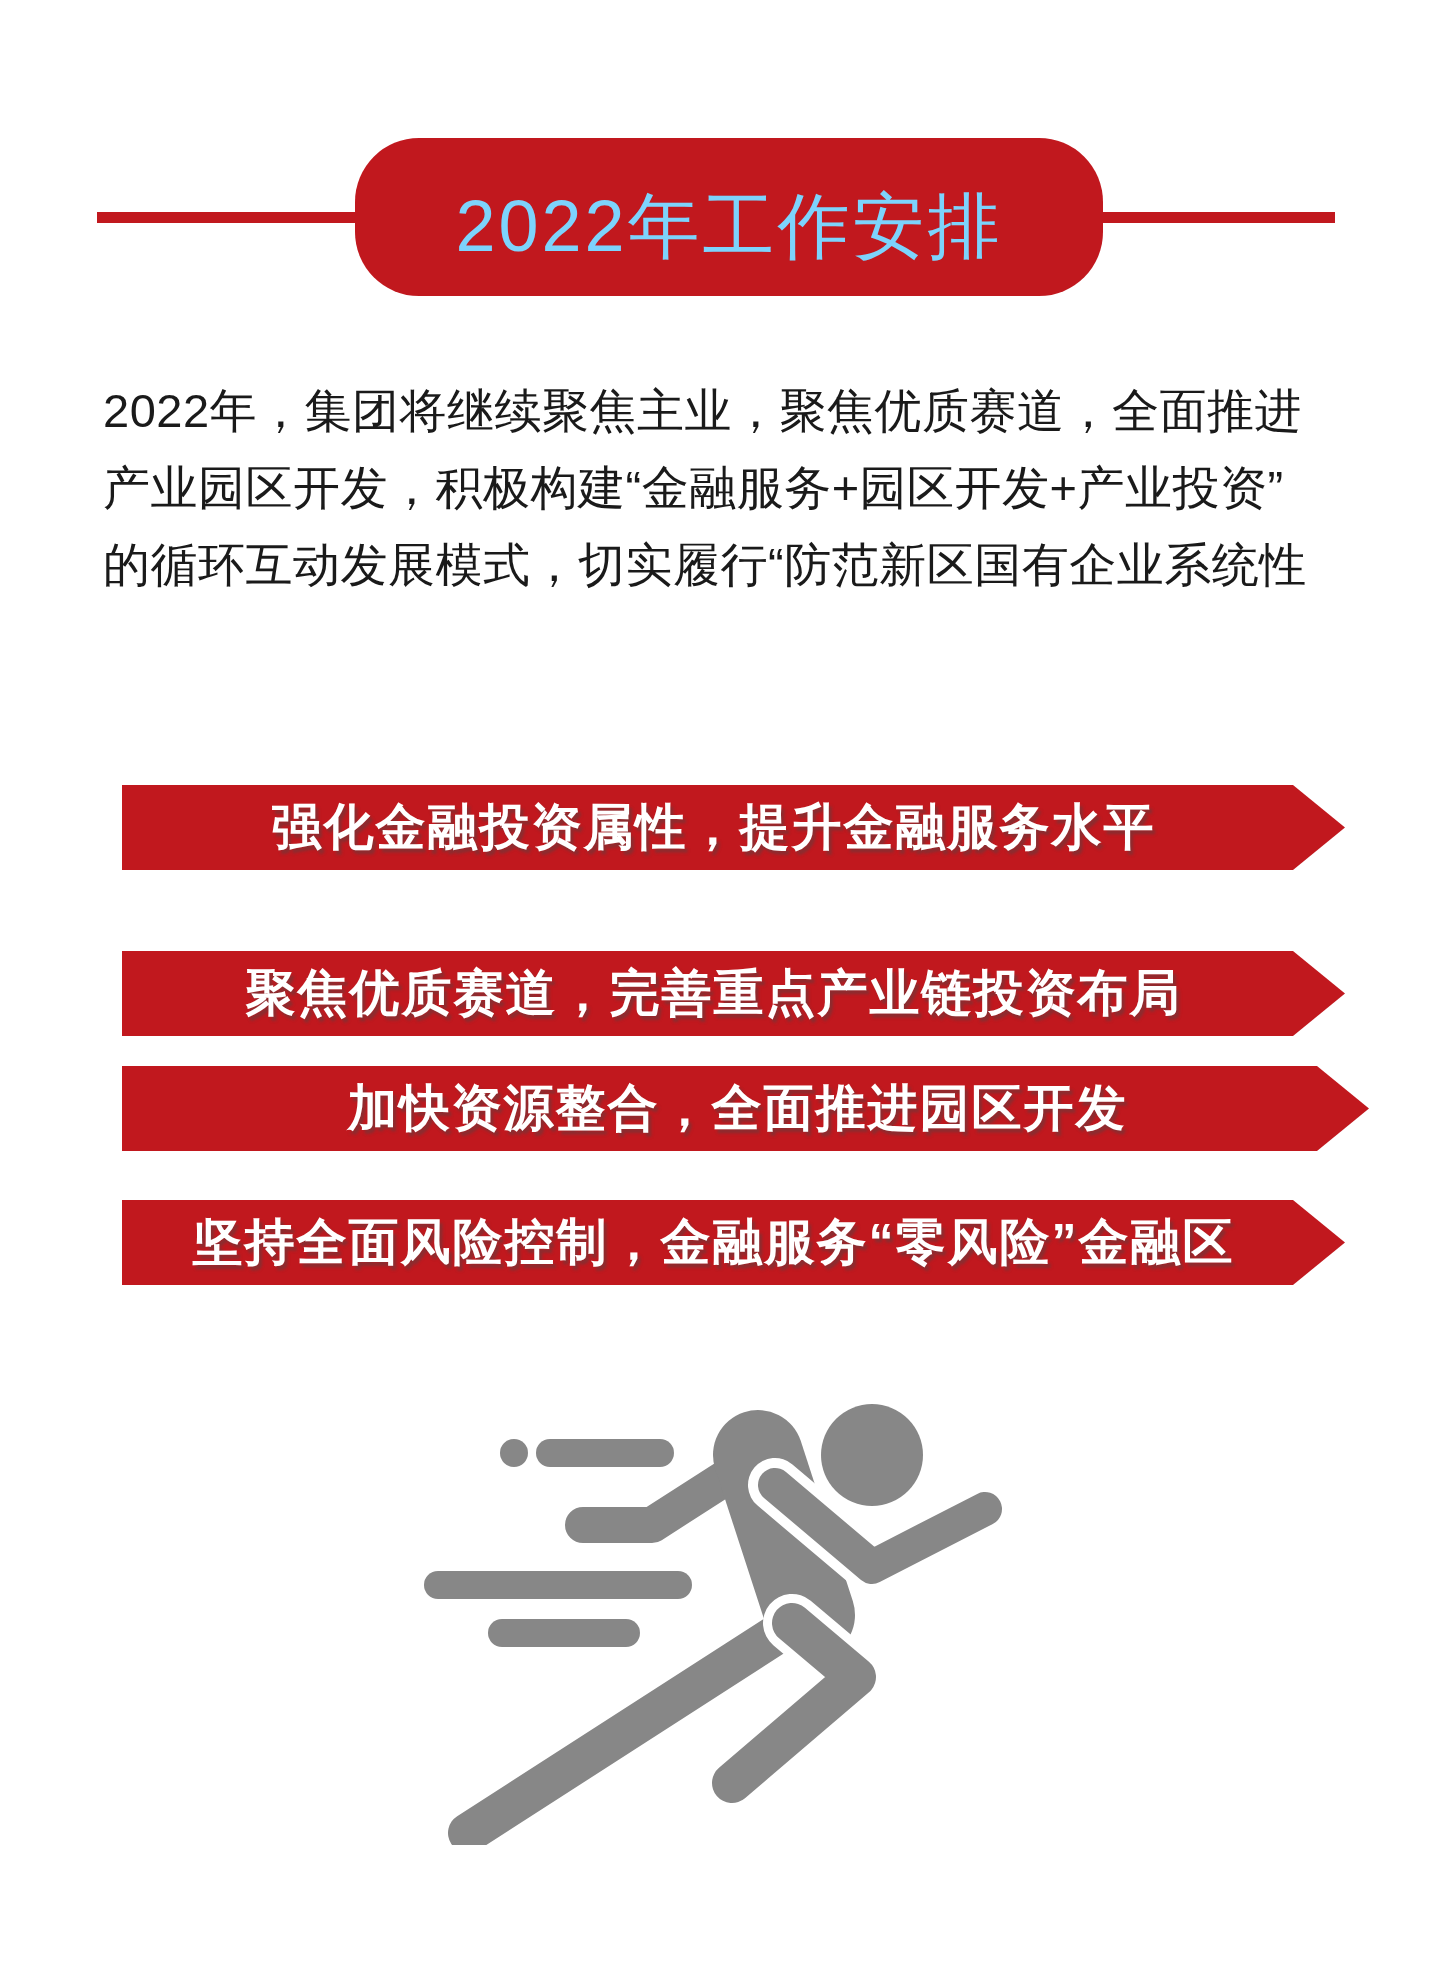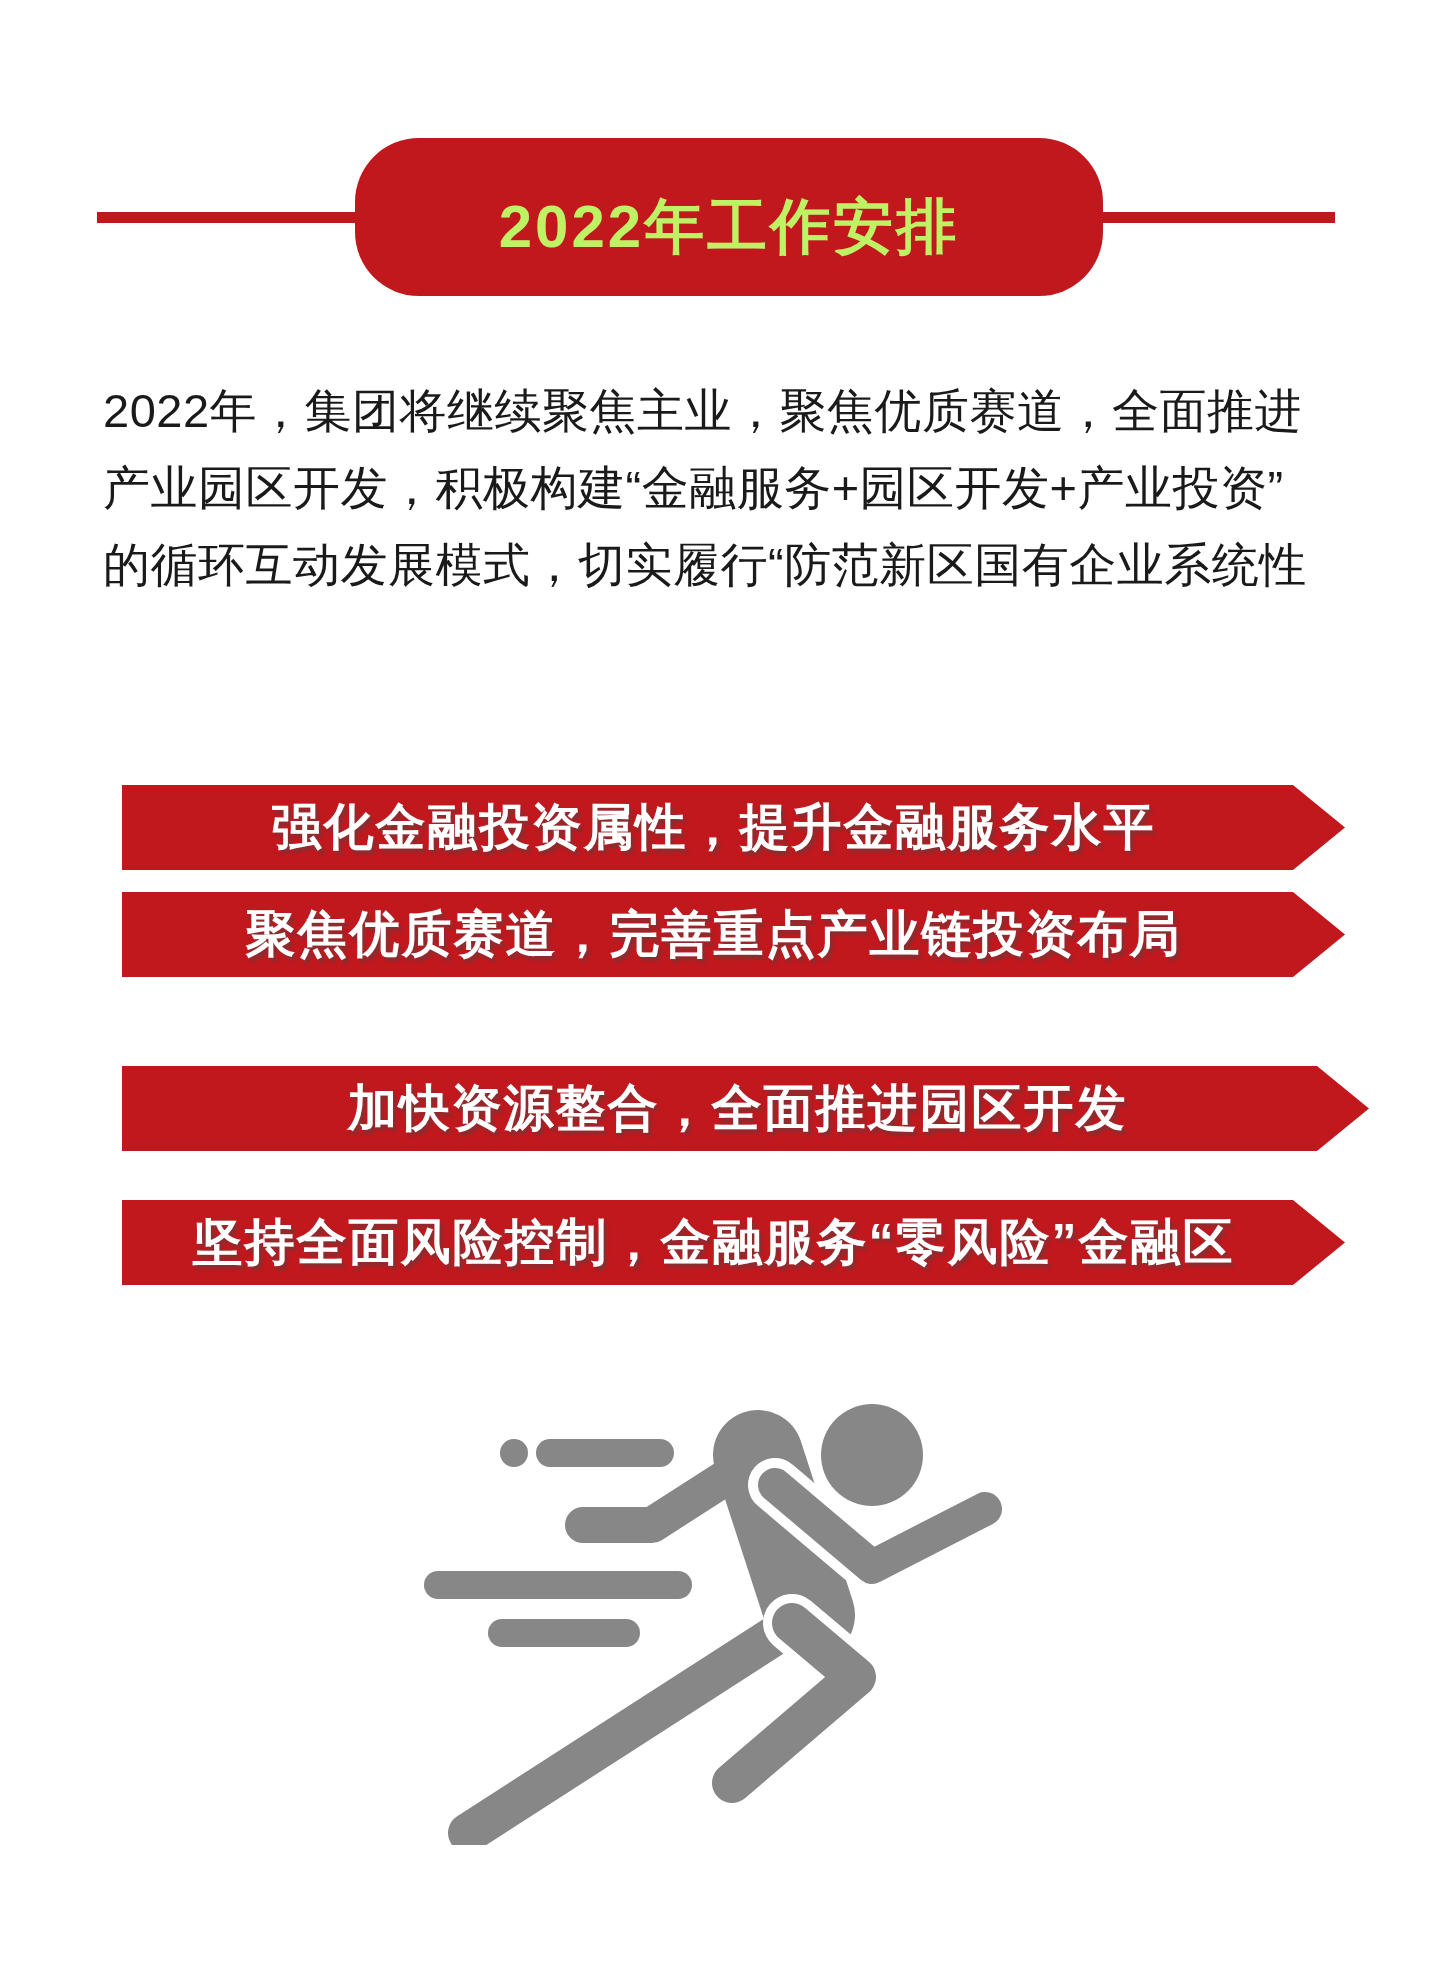--- a/index.html
+++ b/index.html
@@ -15,21 +15,21 @@
     position:absolute;height:11px;background:#c1181e;top:212px;
   }
   .header-line.left{left:97px;width:258px;}
   .header-line.right{left:1103px;width:232px;}
   .header-pill{
     position:absolute;left:355px;top:138px;width:748px;height:158px;
     background:#c1181e;border-radius:64px;
     display:flex;align-items:center;justify-content:center;
   }
   .header-pill .title{
-    color:#bef264;font-size:60px;font-weight:bold;letter-spacing:3px;
+    color:#7dd3fc;font-size:72px;font-weight:normal;letter-spacing:3px;
     transform:translateY(10px);
     white-space:nowrap;
   }
   
   .para{
     position:absolute;left:103px;top:372px;width:1250px;
     color:#1a1a1a;font-size:47px;line-height:77px;
     letter-spacing:0.5px;
   }
   .para .pline{height:77px;white-space:nowrap;}
@@ -40,21 +40,21 @@
     clip-path:polygon(0 0, calc(100% - 52px) 0, 100% 50%, calc(100% - 52px) 100%, 0 100%);
     display:flex;align-items:center;justify-content:center;margin-left:32px;
   }
   .banner .blabel{
     color:#ffffff;font-size:50px;font-weight:bold;letter-spacing:2px;
     text-shadow:3px 4px 3px rgba(70,70,70,0.45);
     white-space:nowrap;
     transform:translateX(-20px);
   }
   .banner.b1{top:785px;}
-  .banner.b2{top:892px;}
+  .banner.b2{top:951px;}
   .banner.b3{top:1066px;padding-left:24px;}
   .banner.b4{top:1200px;}
   
   .runner{
     position:absolute;left:420px;top:1385px;width:600px;height:460px;
   }
 </style>
 </head>
 <body>
 

